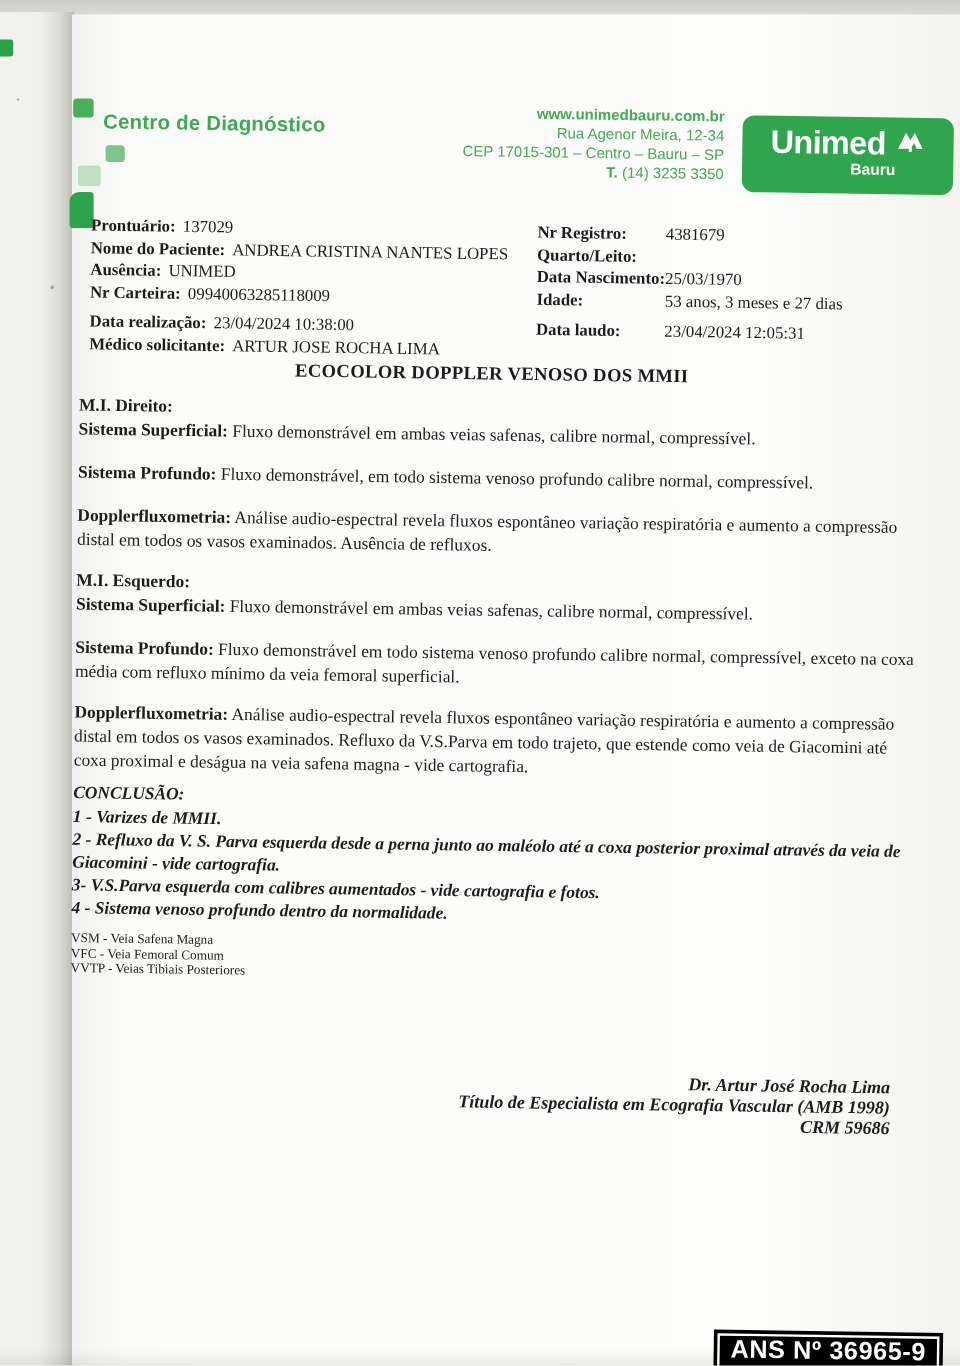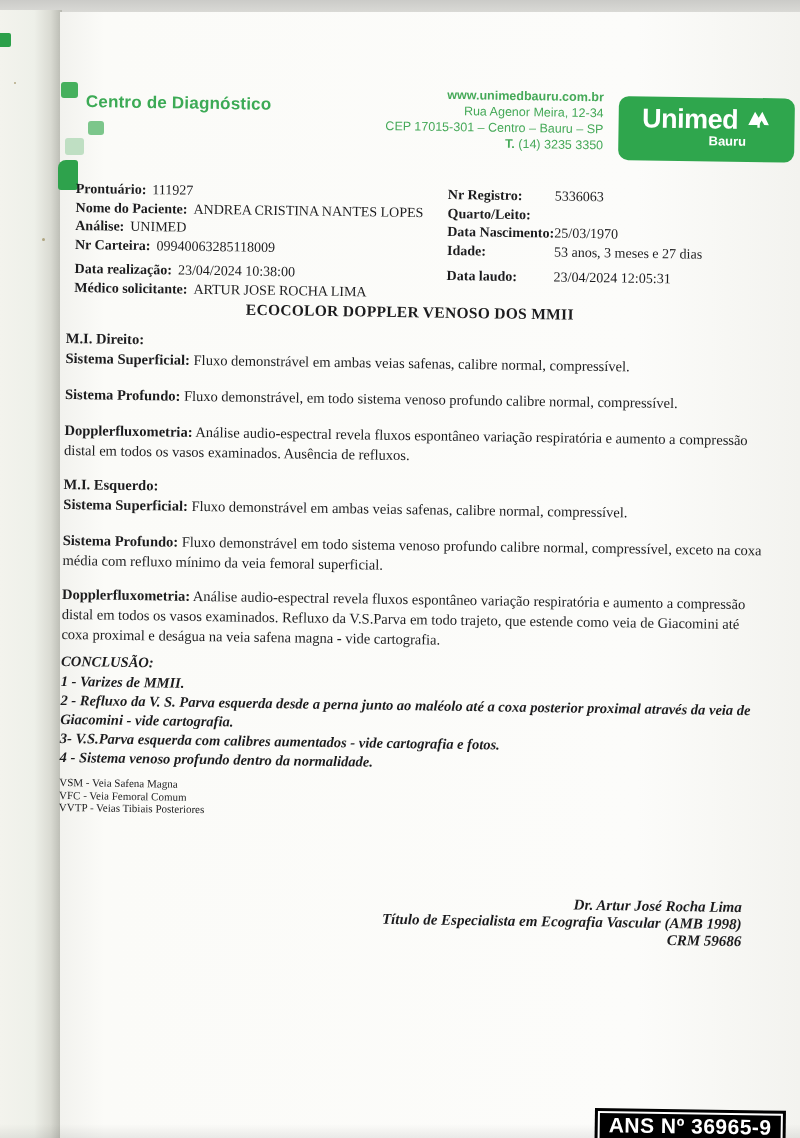--- a/index.html
+++ b/index.html
@@ -114,32 +114,32 @@
       <svg width="26" height="26" viewBox="0 0 24 24">
           <path d="M2.5 17.5 L8.6 5.2 L12 10.8 L15.3 5.2 L21.5 17.5 L17.2 17.5 L14.8 13.2 L12.3 17.5 Z" fill="#ffffff"></path>
           <rect x="10.9" y="15.5" width="2.2" height="4.5" fill="#ffffff"></rect>
         </svg>
     </span>
   </div>
   <div class="logo-city">Bauru</div>
 </div>
 
 <div class="pat-left tilt">
-  <div class="row"><span class="lbl">Prontuário:</span><span class="val">111927</span></div>
+  <div class="row"><span class="lbl">Prontuário:</span><span class="val">137029</span></div>
   <div class="row"><span class="lbl">Nome do Paciente:</span><span class="val">ANDREA CRISTINA NANTES LOPES</span></div>
-  <div class="row"><span class="lbl">Análise:</span><span class="val">UNIMED</span></div>
+  <div class="row"><span class="lbl">Ausência:</span><span class="val">UNIMED</span></div>
   <div class="row"><span class="lbl">Nr Carteira:</span><span class="val">09940063285118009</span></div>
   <div class="row gap"><span class="lbl">Data realização:</span><span class="val">23/04/2024 10:38:00</span></div>
   <div class="row"><span class="lbl">Médico solicitante:</span><span class="val">ARTUR JOSE ROCHA LIMA</span></div>
 </div>
 
 <div class="pat-right tilt">
   <div class="row">
       <span class="lbl">Nr Registro:</span>
-      <span>5336063</span>
+      <span>4381679</span>
     </div>
   <div class="row">
       <span class="lbl">Quarto/Leito:</span>
       <span></span>
     </div>
   <div class="row">
       <span class="lbl">Data Nascimento:</span>
       <span>25/03/1970</span>
     </div>
   <div class="row">

